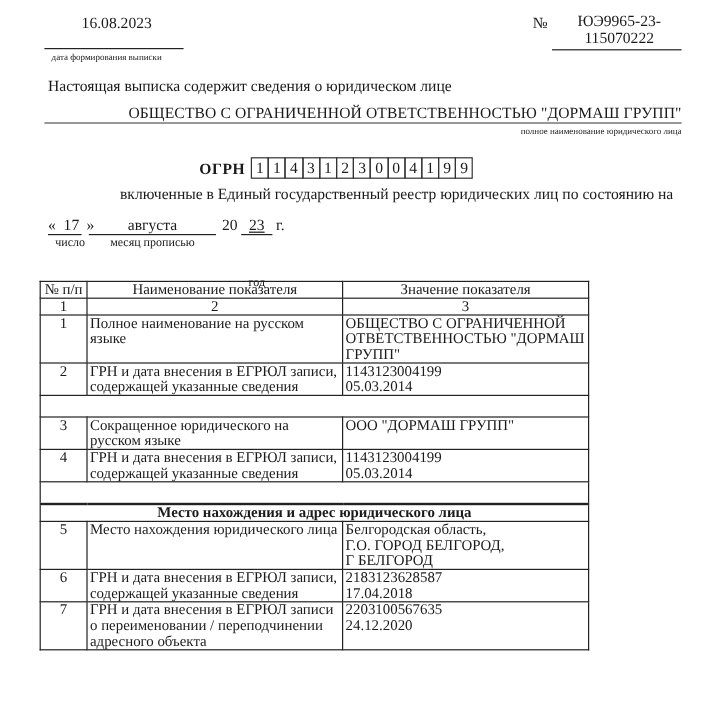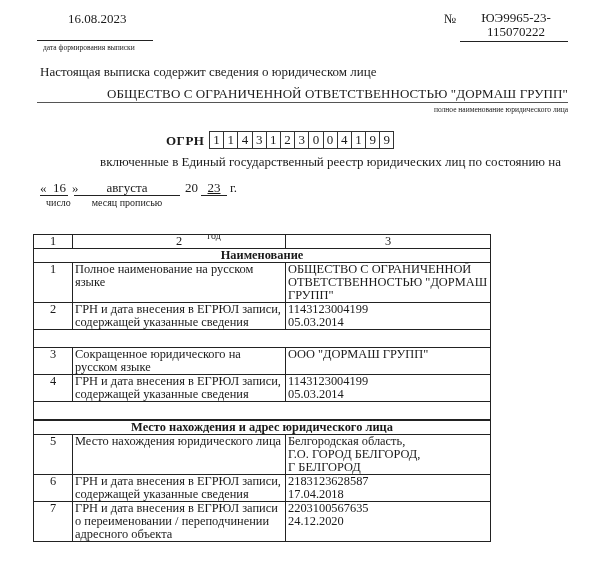--- a/index.html
+++ b/index.html
@@ -63,44 +63,46 @@
     <div class="ogrn-box">0</div>
     <div class="ogrn-box">4</div>
     <div class="ogrn-box">1</div>
     <div class="ogrn-box">9</div>
     <div class="ogrn-box">9</div>
   </div>
 
 <div class="abs incl">включенные в Единый государственный реестр юридических лиц по состоянию на</div>
 
 <div class="abs dline" style="left:40px;">«</div>
-<div class="abs dline" style="left:53px;">16</div>
+<div class="abs dline" style="left:53px;">17</div>
 <div class="abs dline" style="left:72px;">»</div>
 <div class="abs uline" style="left:40px; top:195px; width:28px;"></div>
 <div class="abs cap" style="left:46px; top:197px;">число</div>
 
 <div class="abs dline" style="left:74px; width:106px; text-align:center;">августа</div>
 <div class="abs uline" style="left:74px; top:195px; width:106px;"></div>
 <div class="abs cap" style="left:74px; top:197px; width:106px; text-align:center;">месяц прописью</div>
 
 <div class="abs dline" style="left:185px;">20</div>
 <div class="abs dline" style="left:201px; width:26px; text-align:center;text-decoration:underline;">23</div>
 <div class="abs uline" style="left:201px; top:195px; width:26px;"></div>
 <div class="abs cap" style="left:201px; top:197px; width:26px; text-align:center;margin-top:33px;">год</div>
 <div class="abs dline" style="left:230px;">г.</div>
 
 <table class="main" style="width:458px;">
   <tbody>
+      <tr>
+    <td class="n" style="white-space:nowrap; padding:0;">№ п/п</td>
+    <td class="c2 center">Наименование показателя</td>
+    <td class="center">Значение показателя</td>
+  </tr>
   <tr>
     <td class="n">1</td>
     <td class="center">2</td>
     <td class="center">3</td>
-  </tr>
-  <tr>
-    <td colspan="3" class="center bold">Наименование</td>
   </tr>
   </tbody>
     <tbody id="sec1">
       <tr>
         <td class="n">1</td>
         <td class="c2">Полное наименование на русском языке</td>
         <td>
           <div>ОБЩЕСТВО С ОГРАНИЧЕННОЙ</div>
           <div>ОТВЕТСТВЕННОСТЬЮ "ДОРМАШ</div>
           <div>ГРУПП"</div>

